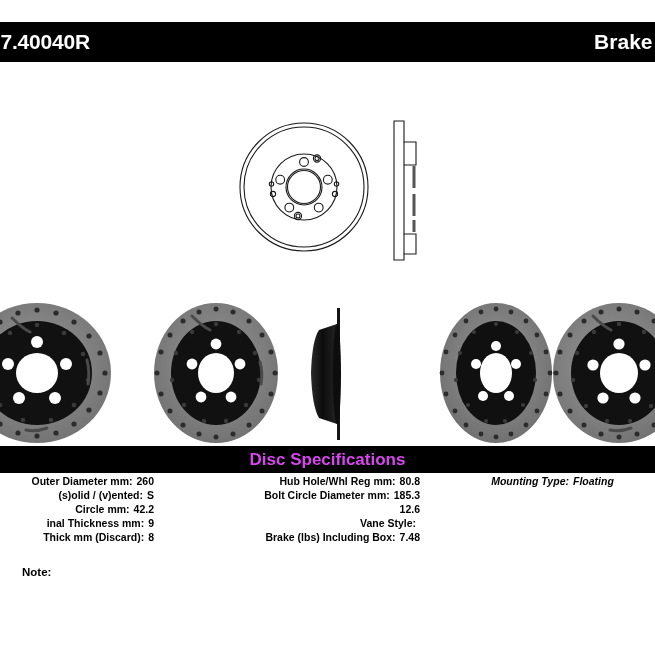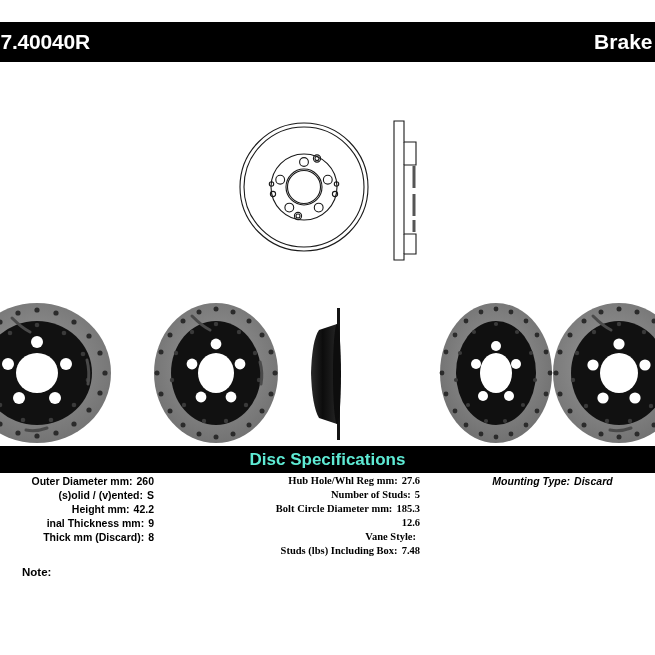--- a/index.html
+++ b/index.html
@@ -77,39 +77,39 @@
     top: 446px;
     width: 655px;
     height: 27px;
     background: #000000;
     display: flex;
     align-items: center;
     justify-content: center;
     box-sizing: border-box;
   }
   .spec-bar-title {
-    color: #5eead4;
+    color: #d946ef;
     font-size: 17px;
     font-weight: bold;
   }
 
   
   .spec-area {
     position: absolute;
     left: 10px;
     top: 474px;
     width: 655px;
     height: 100px;
   }
   .spec-col {
     position: absolute;
     top: 0;
   }
   .spec-col-left  { left: -36px; width: 180px; }
-  .spec-col-mid   { left: 163px; width: 247px; font-family: Liberation Serif, serif; }
+  .spec-col-mid   { left: 163px; width: 247px; }
   .spec-col-right { left: 430px; width: 225px; }
 
   .spec-row {
     display: flex;
     justify-content: flex-end;
     align-items: baseline;
     height: 14px;
     line-height: 14px;
     white-space: nowrap;
     font-size: 10.5px;
@@ -463,63 +463,59 @@
   <div class="spec-col spec-col-left">
     <div class="spec-row">
       <span class="spec-label">Outer Diameter mm:</span>
       <span class="spec-value">260</span>
     </div>
     <div class="spec-row">
       <span class="spec-label">(s)olid / (v)ented:</span>
       <span class="spec-value">S</span>
     </div>
     <div class="spec-row">
-      <span class="spec-label">Height mm:</span>
+      <span class="spec-label">Circle mm:</span>
       <span class="spec-value">42.2</span>
     </div>
     <div class="spec-row">
       <span class="spec-label">inal Thickness mm:</span>
       <span class="spec-value">9</span>
     </div>
     <div class="spec-row">
       <span class="spec-label">Thick mm (Discard):</span>
       <span class="spec-value">8</span>
     </div>
   </div>
 
   <div class="spec-col spec-col-mid">
     <div class="spec-row">
       <span class="spec-label">Hub Hole/Whl Reg mm:</span>
-      <span class="spec-value">27.6</span>
-    </div>
-    <div class="spec-row">
-      <span class="spec-label">Number of Studs:</span>
-      <span class="spec-value">5</span>
+      <span class="spec-value">80.8</span>
     </div>
     <div class="spec-row">
       <span class="spec-label">Bolt Circle Diameter mm:</span>
       <span class="spec-value">185.3</span>
     </div>
     <div class="spec-row">
       <span class="spec-value">12.6</span>
     </div>
     <div class="spec-row">
       <span class="spec-label">Vane Style:</span>
       <span class="spec-value"></span>
     </div>
     <div class="spec-row">
-      <span class="spec-label">Studs (lbs) Including Box:</span>
+      <span class="spec-label">Brake (lbs) Including Box:</span>
       <span class="spec-value">7.48</span>
     </div>
   </div>
 
   <div class="spec-col spec-col-right">
     <div class="spec-row">
       <span class="spec-label">Mounting Type:</span>
-      <span class="spec-value">Discard</span>
+      <span class="spec-value">Floating</span>
     </div>
   </div>
 
 </div>
 
 <div class="note-block">
   <span>Note:</span>
   <span class="note-value"></span>
 </div>
 

